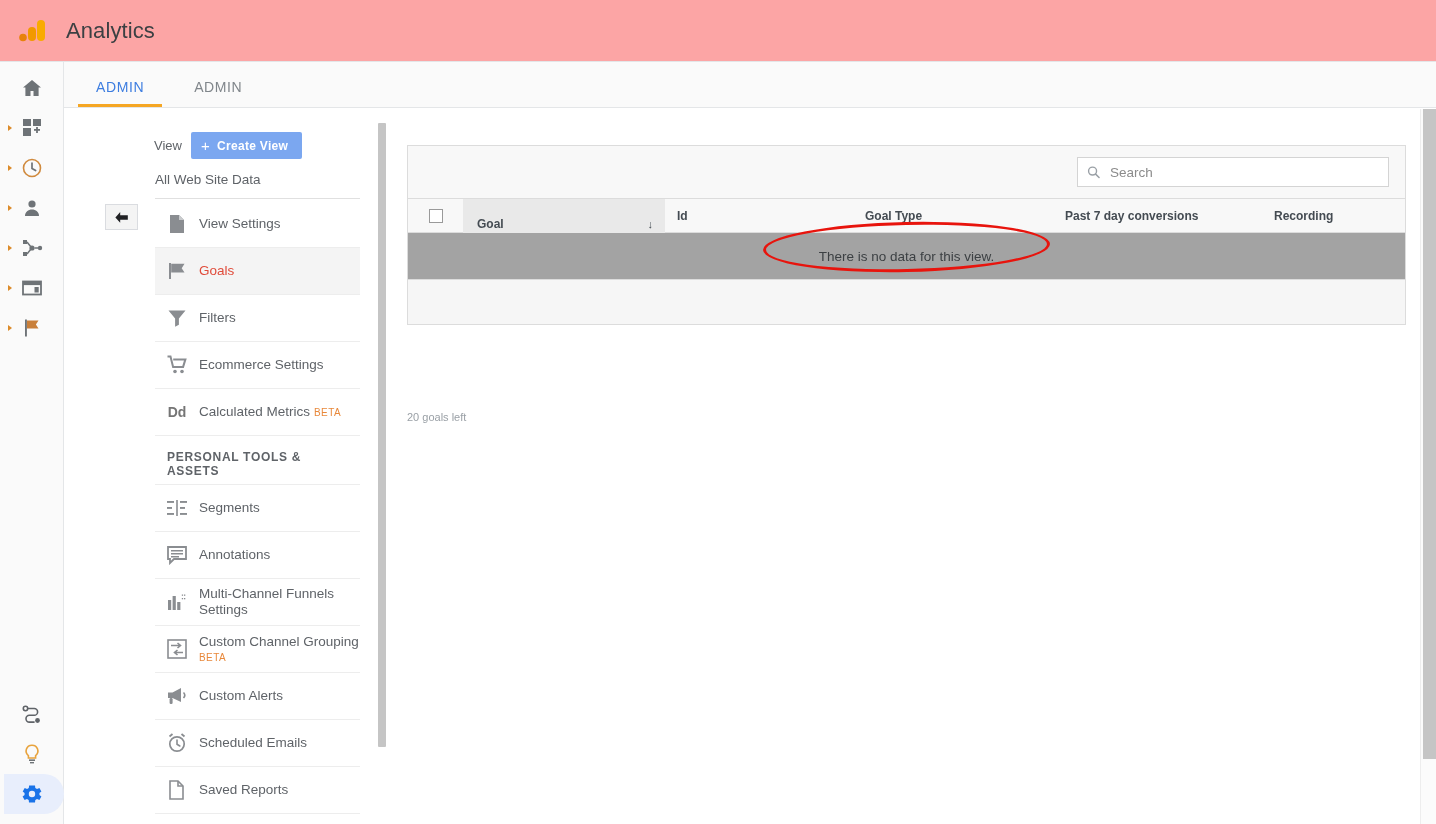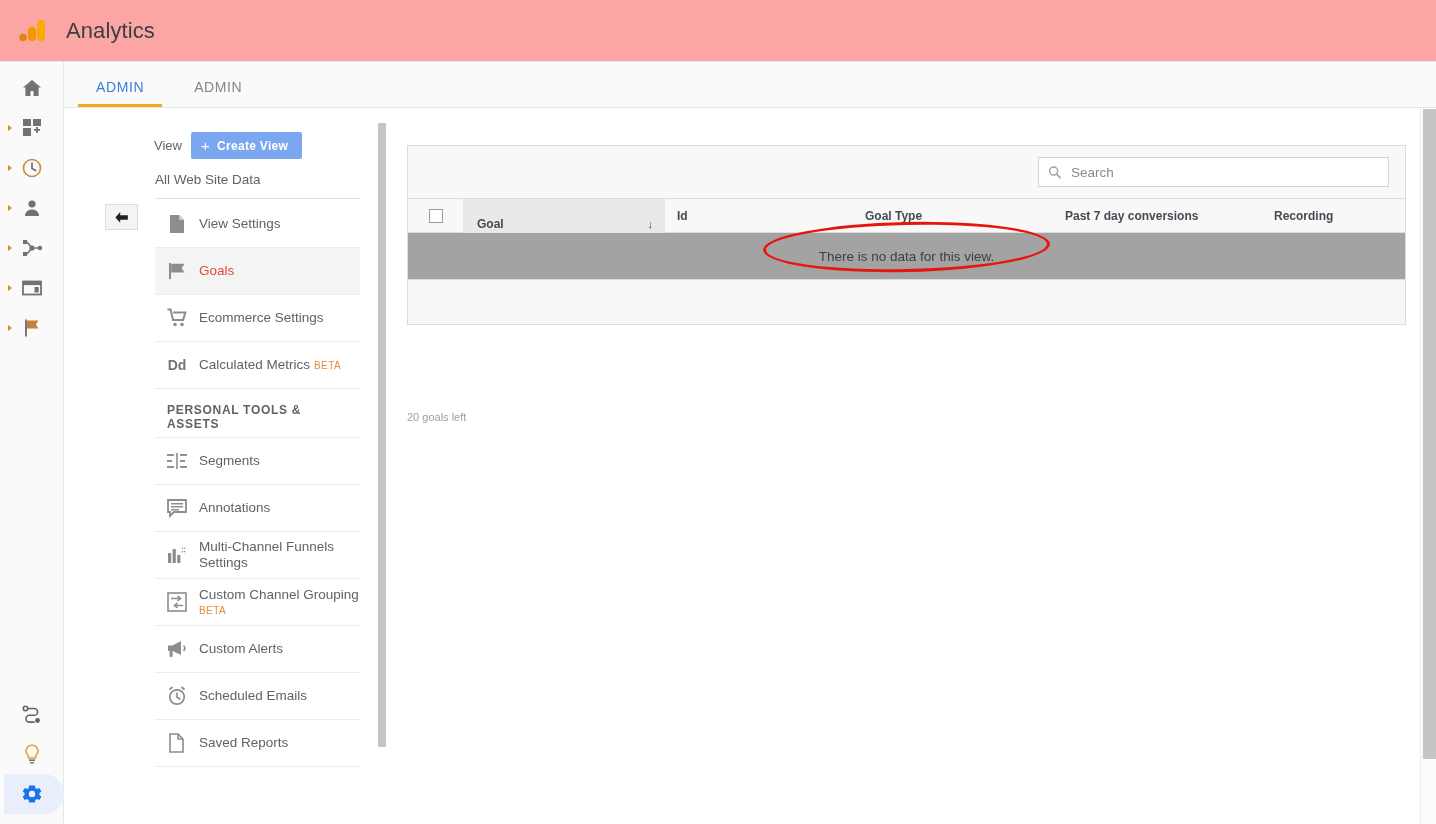--- a/index.html
+++ b/index.html
@@ -205,21 +205,21 @@
     background: #ffffff;
   }
   .table-toolbar {
     height: 53px;
     background: #f8f8f8;
     border-bottom: 1px solid #dcdcdc;
     display: flex; align-items: center; justify-content: flex-end;
     padding-right: 16px;
   }
   .search-box {
-    width: 351px; height: 30px;
+    width: 312px; height: 30px;
     border: 1px solid #d4d4d4;
     background: #ffffff;
     display: flex; align-items: center;
     padding: 0 9px; gap: 8px;
   }
   .search-input {
     border: none; outline: none;
     font-size: 13.5px; color: #5f6368;
     width: 100%; background: transparent;
     font-family: "Liberation Sans", sans-serif;
@@ -436,20 +436,28 @@
     <div class="menu-item selected">
       <span class="menu-ico">
         <svg width="20" height="20" viewBox="0 0 20 20">
             <rect x="2" y="2" width="2" height="16" fill="#8a8d91"></rect>
             <path d="M4.2 2.8h13.3l-2.8 4.4 2.8 4.4H4.2z" fill="#8a8d91"></path>
           </svg>
       </span>
       <span class="menu-text">Goals</span>
     </div>
 
+    <div class="menu-item">
+      <span class="menu-ico">
+        <svg width="20" height="20" viewBox="0 0 20 20">
+            <path d="M1.5 2.5h17l-6.6 8v6.2l-3.8 2V10.5z" fill="#8a8d91"></path>
+          </svg>
+      </span>
+      <span class="menu-text">Filters</span>
+    </div>
 
     <div class="menu-item">
       <span class="menu-ico">
         <svg width="21" height="20" viewBox="0 0 21 20">
           <path d="M0.5 1.5h3l2.6 10.4h10l2.3-7.5H6.2" fill="none" stroke="#8a8d91" stroke-width="2"></path>
           <circle cx="8" cy="16.5" r="1.8" fill="#8a8d91"></circle>
             <circle cx="15" cy="16.5" r="1.8" fill="#8a8d91"></circle>
         </svg>
       </span>
       <span class="menu-text">Ecommerce Settings</span>

